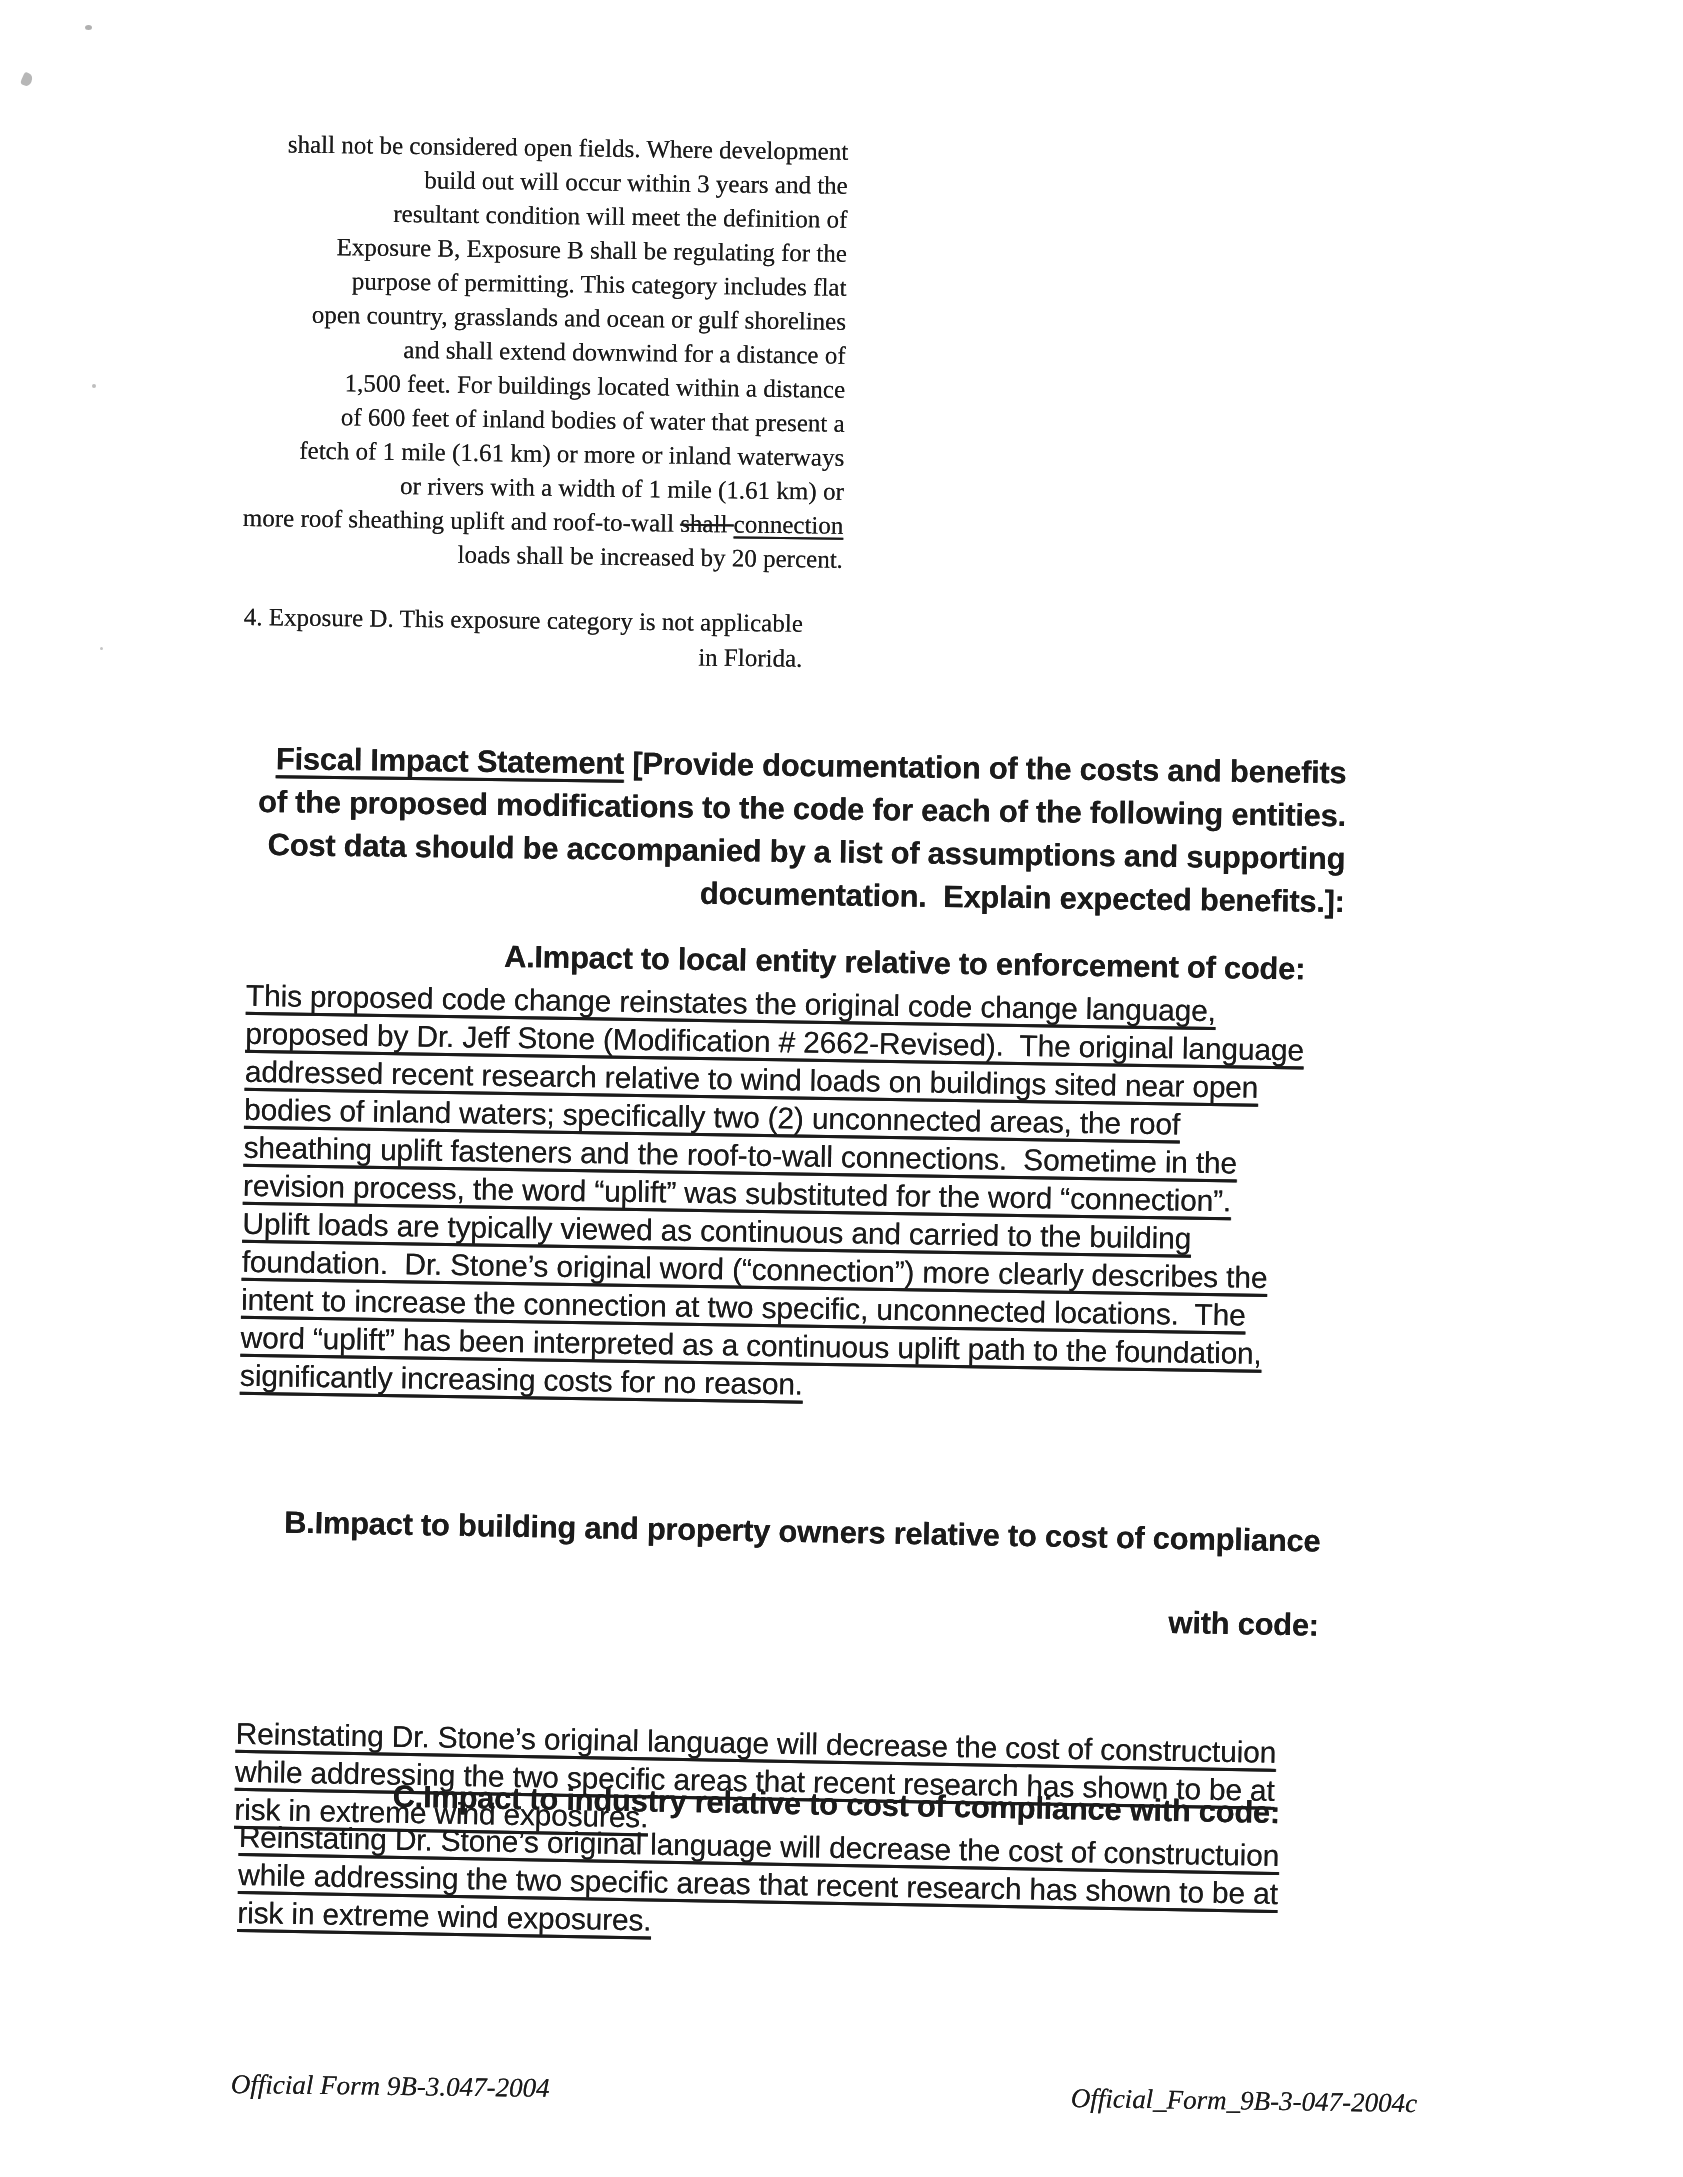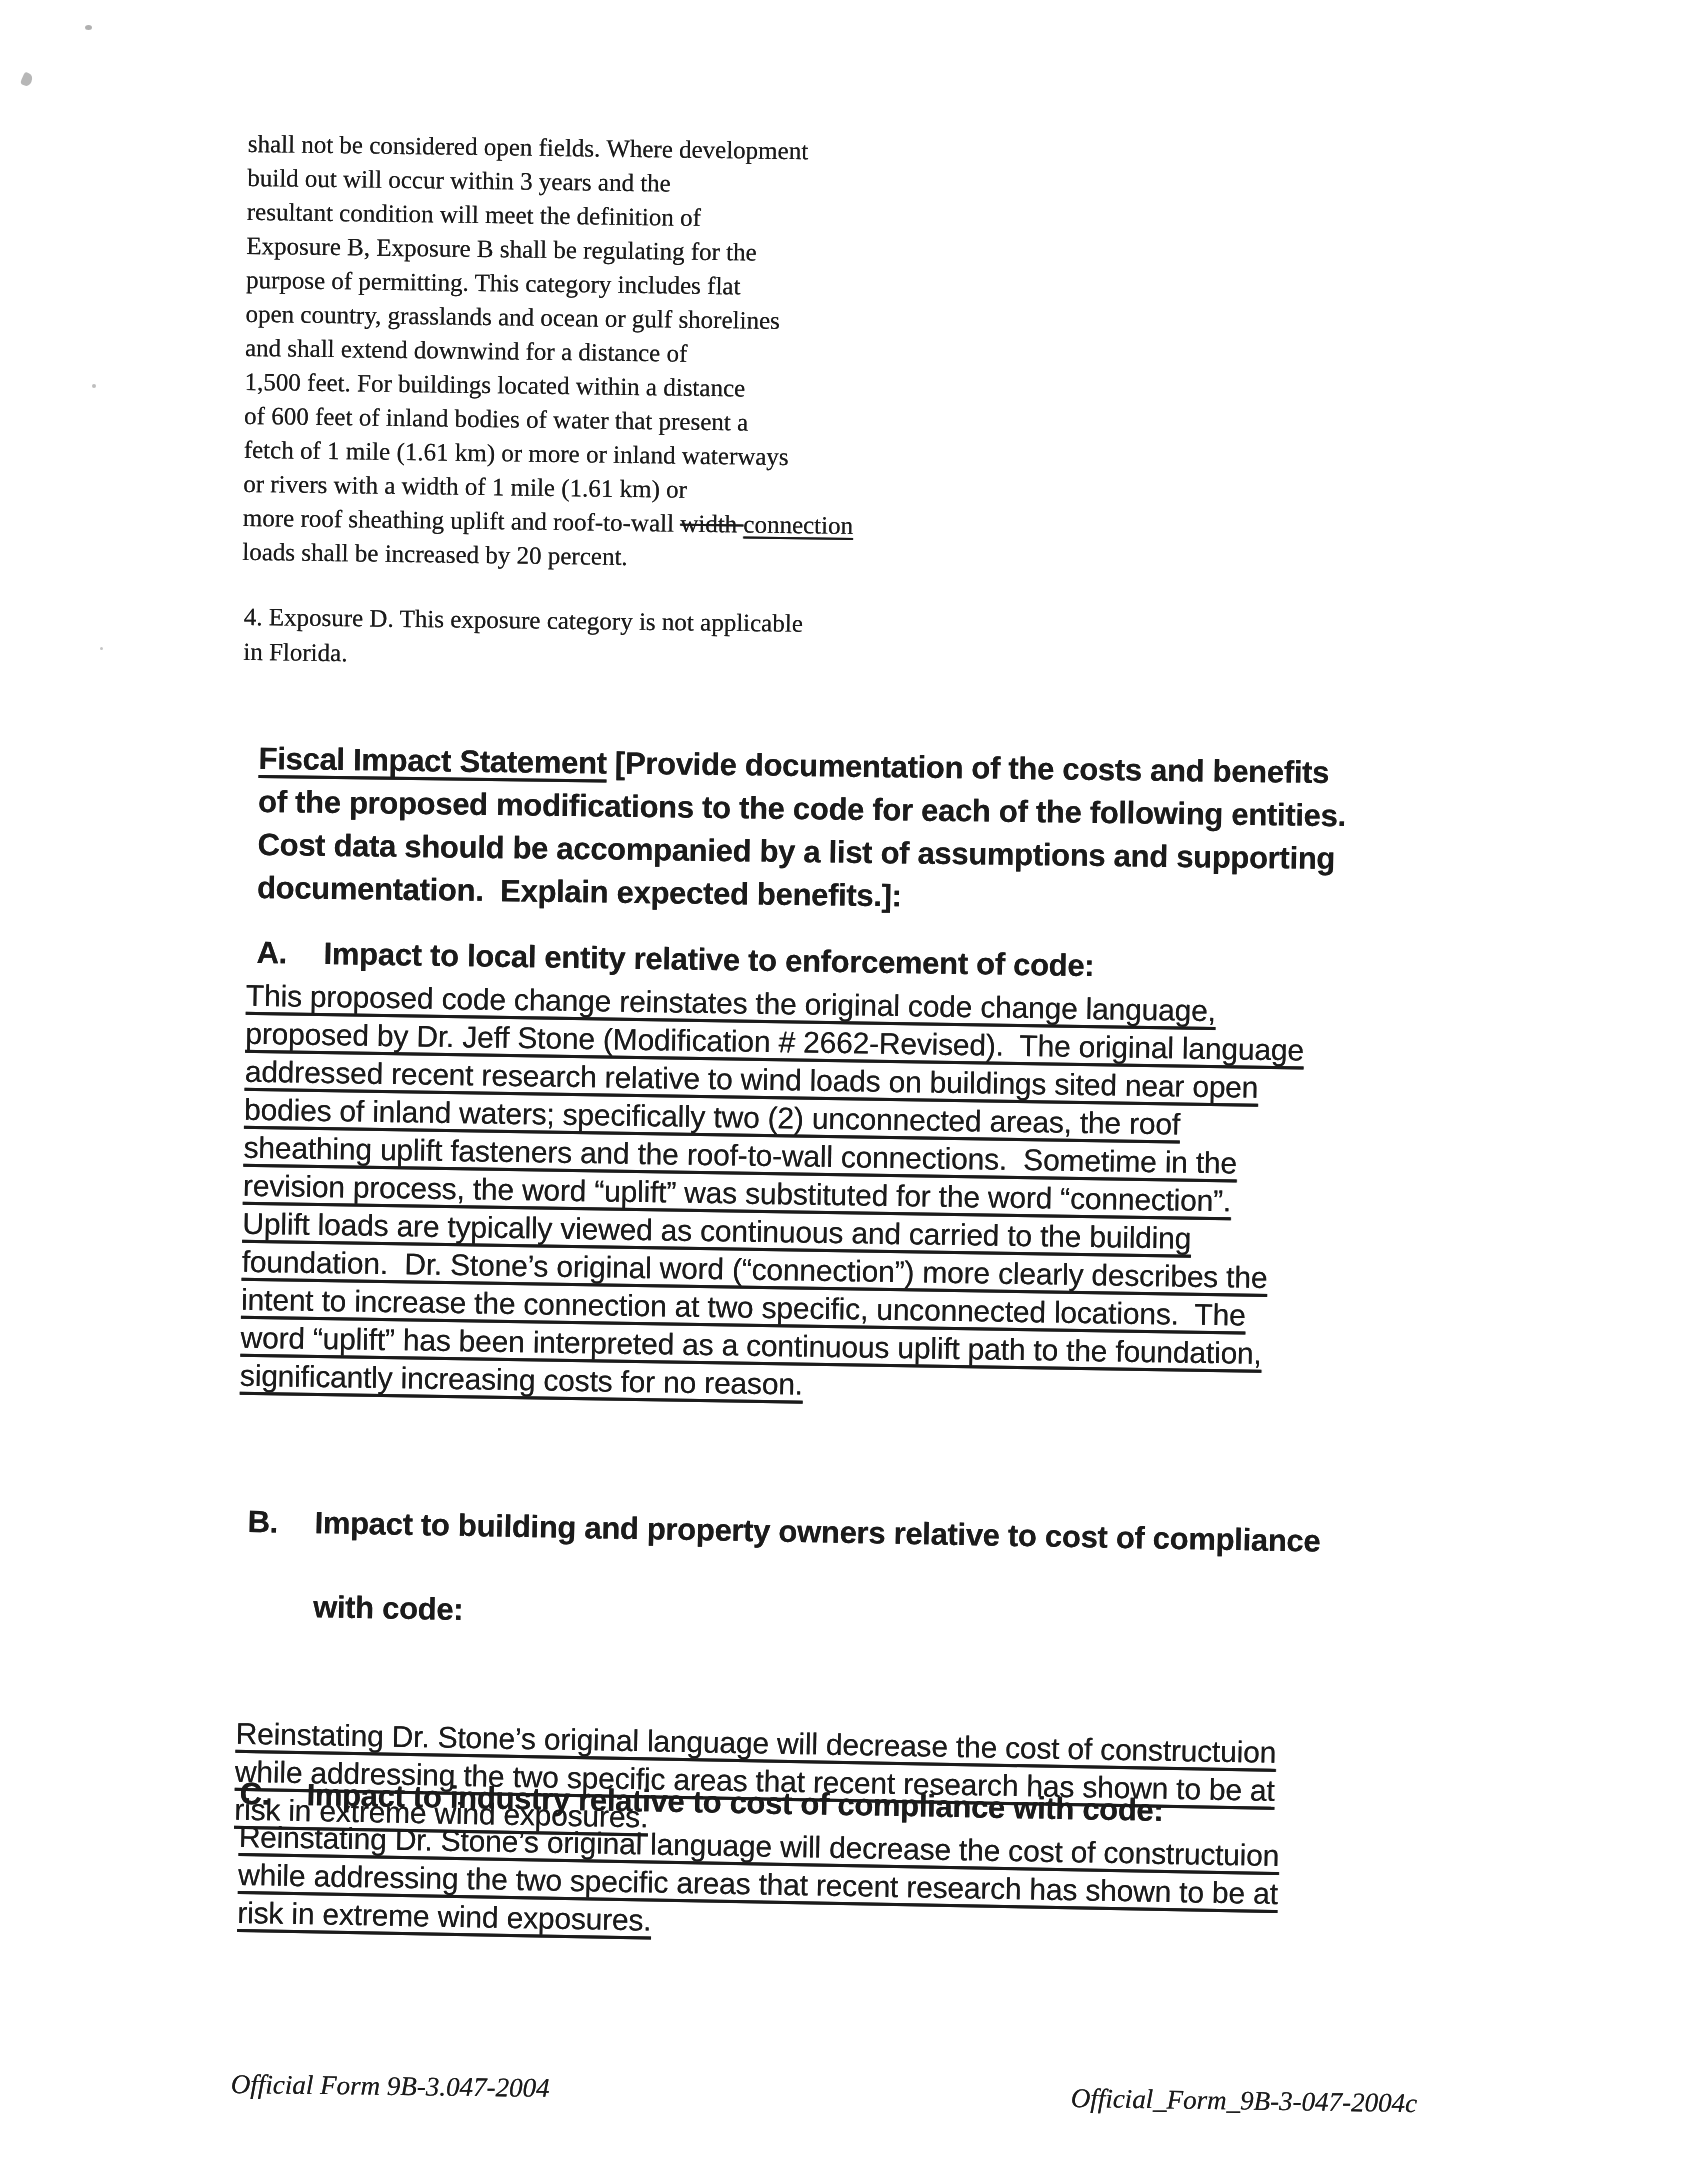--- a/index.html
+++ b/index.html
@@ -4,20 +4,21 @@
 <title>Document</title>
 <style>
   html,body{margin:0;padding:0;background:#e8e8e8;}
   .page{
     position:relative;
     width:1683px;height:2177px;
     background:#ffffff;
     overflow:hidden;
     color:#1b1b1b;
     text-shadow:0 0 0.6px rgba(20,20,20,.85);
+    text-align:right;
   }
   .blk{position:absolute;transform-origin:0 0;}
   .serif{font-family:"Liberation Serif","DejaVu Serif",serif;}
   .sans{font-family:"Liberation Sans","DejaVu Sans",sans-serif;}
   .ln{white-space:pre;}
   
   .top-para{font-size:25px;line-height:34px;}
   .exposure{font-size:25px;line-height:35px;}
   .struck{text-decoration:line-through;text-decoration-thickness:2.4px;}
   .ins{text-decoration:underline;text-decoration-thickness:2px;text-underline-offset:4px;}
@@ -55,21 +56,21 @@
     <div class="ln">build out will occur within 3 years and the</div>
     <div class="ln">resultant condition will meet the definition of</div>
     <div class="ln">Exposure B, Exposure B shall be regulating for the</div>
     <div class="ln">purpose of permitting. This category includes flat</div>
     <div class="ln">open country, grasslands and ocean or gulf shorelines</div>
     <div class="ln">and shall extend downwind for a distance of</div>
     <div class="ln">1,500 feet. For buildings located within a distance</div>
     <div class="ln">of 600 feet of inland bodies of water that present a</div>
     <div class="ln">fetch of 1 mile (1.61 km) or more or inland waterways</div>
     <div class="ln">or rivers with a width of 1 mile (1.61 km) or</div>
-    <div class="ln"><span>more roof sheathing uplift and roof-to-wall </span><span class="struck">width </span><span class="ins">connection</span></div>
+    <div class="ln"><span>more roof sheathing uplift and roof-to-wall </span><span class="struck">shall </span><span class="ins">connection</span></div>
     <div class="ln">loads shall be increased by 20 percent.</div>
   </div>
 
   <div class="blk serif exposure" style="left:244px;top:599px;transform:rotate(0.7deg);">
     <div class="ln">4. Exposure D. This exposure category is not applicable</div>
     <div class="ln">in Florida.</div>
   </div>
 
   <div class="blk sans fiscal" style="left:259px;top:737px;transform:rotate(0.75deg);">
     <div class="ln"><span class="hu">Fiscal Impact Statement</span><span> [Provide documentation of the costs and benefits</span></div>

